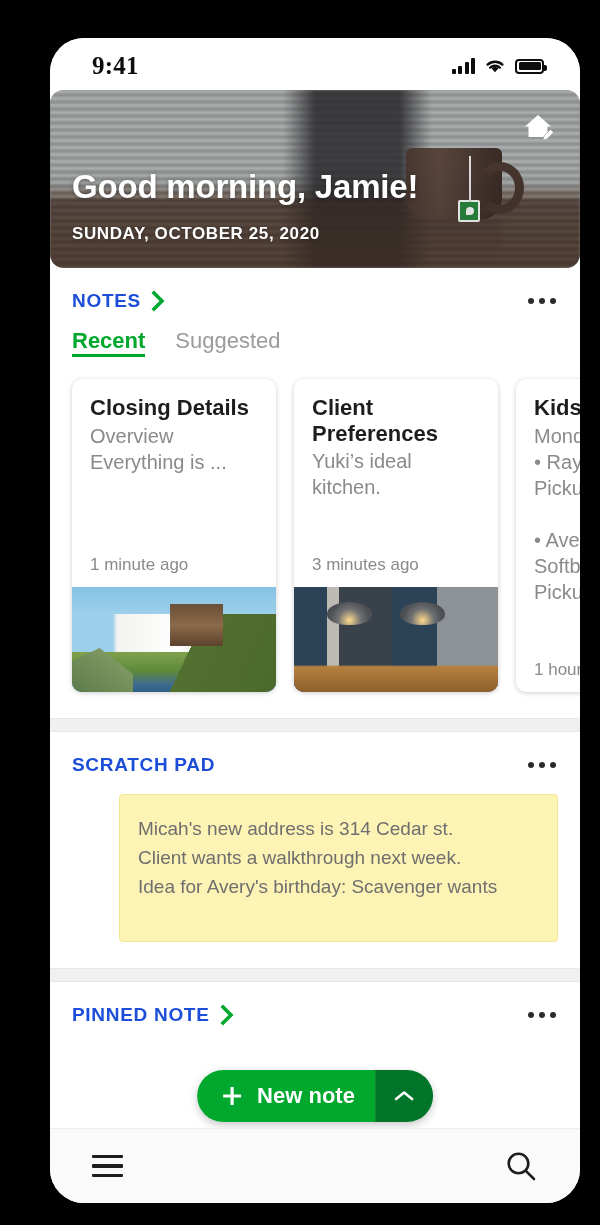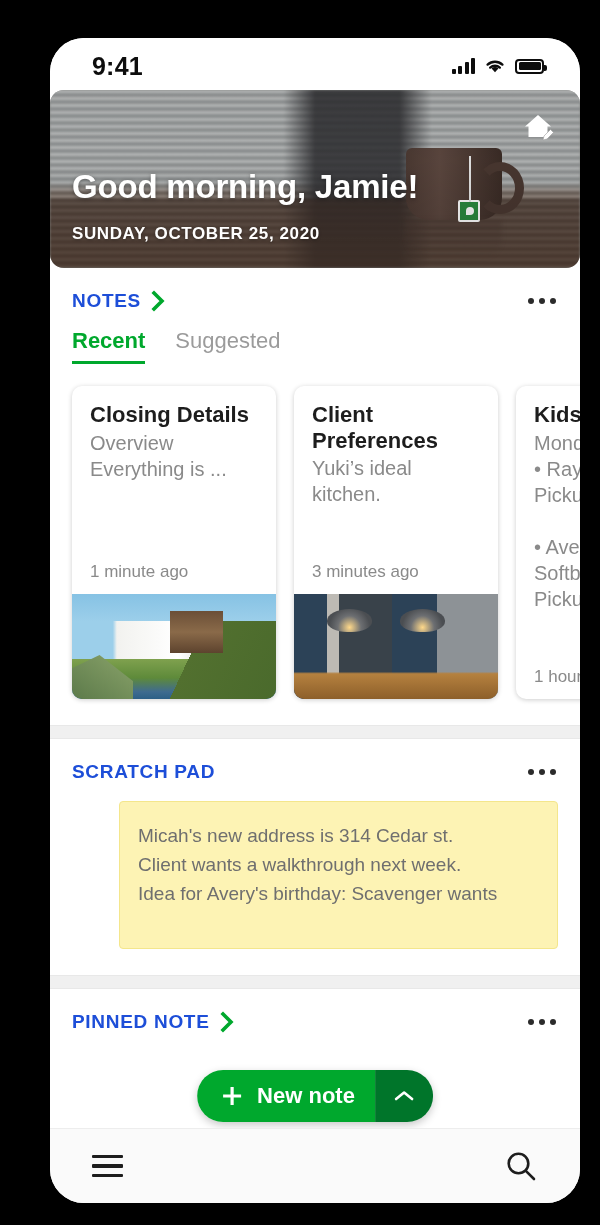--- a/index.html
+++ b/index.html
@@ -35,20 +35,21 @@
   }
 
   
   .status-bar {
     height: 52px;
     background: #ffffff;
     display: flex;
     align-items: center;
     justify-content: space-between;
     padding: 4px 36px 0 42px;
+    font-family: Liberation Serif, serif;
   }
   .status-time {
     font-size: 25px;
     font-weight: 600;
     color: #0d0d0d;
     letter-spacing: 0.2px;
   }
   .status-icons {
     display: flex;
     align-items: center;
@@ -221,21 +222,20 @@
 
   
   .tabs {
     display: flex;
     gap: 30px;
     padding: 16px 22px 0 22px;
   }
   .tab {
     font-size: 22px;
     color: #9b9b9b;
-    padding-bottom: 7px;
     border-bottom: 3px solid transparent;
   }
   .tab.active {
     color: #00a82d;
     font-weight: 600;
     border-bottom-color: #00a82d;
   }
 
   
   .cards-scroll {

